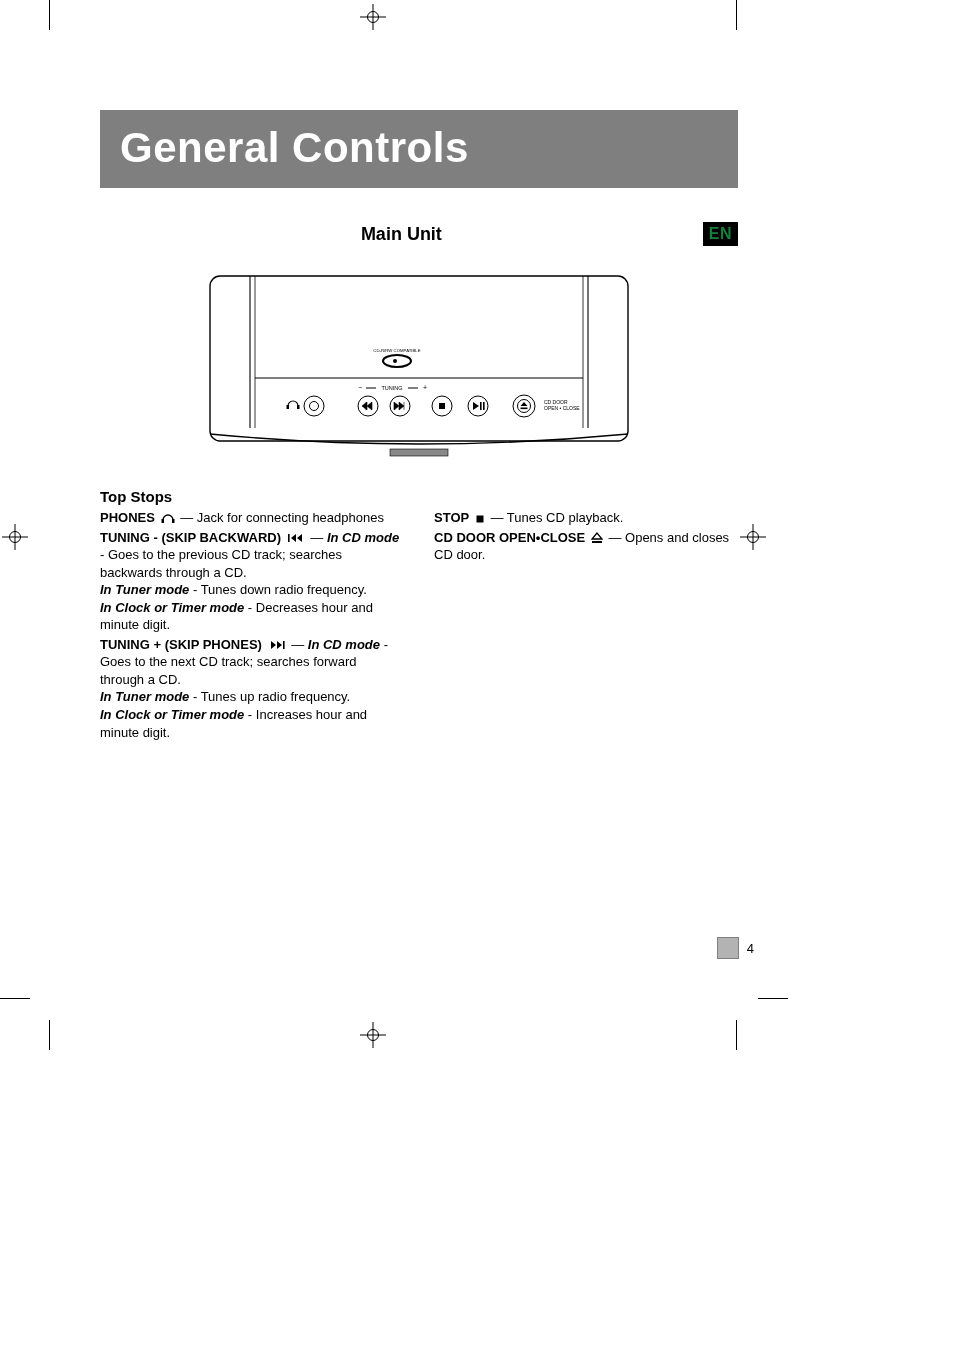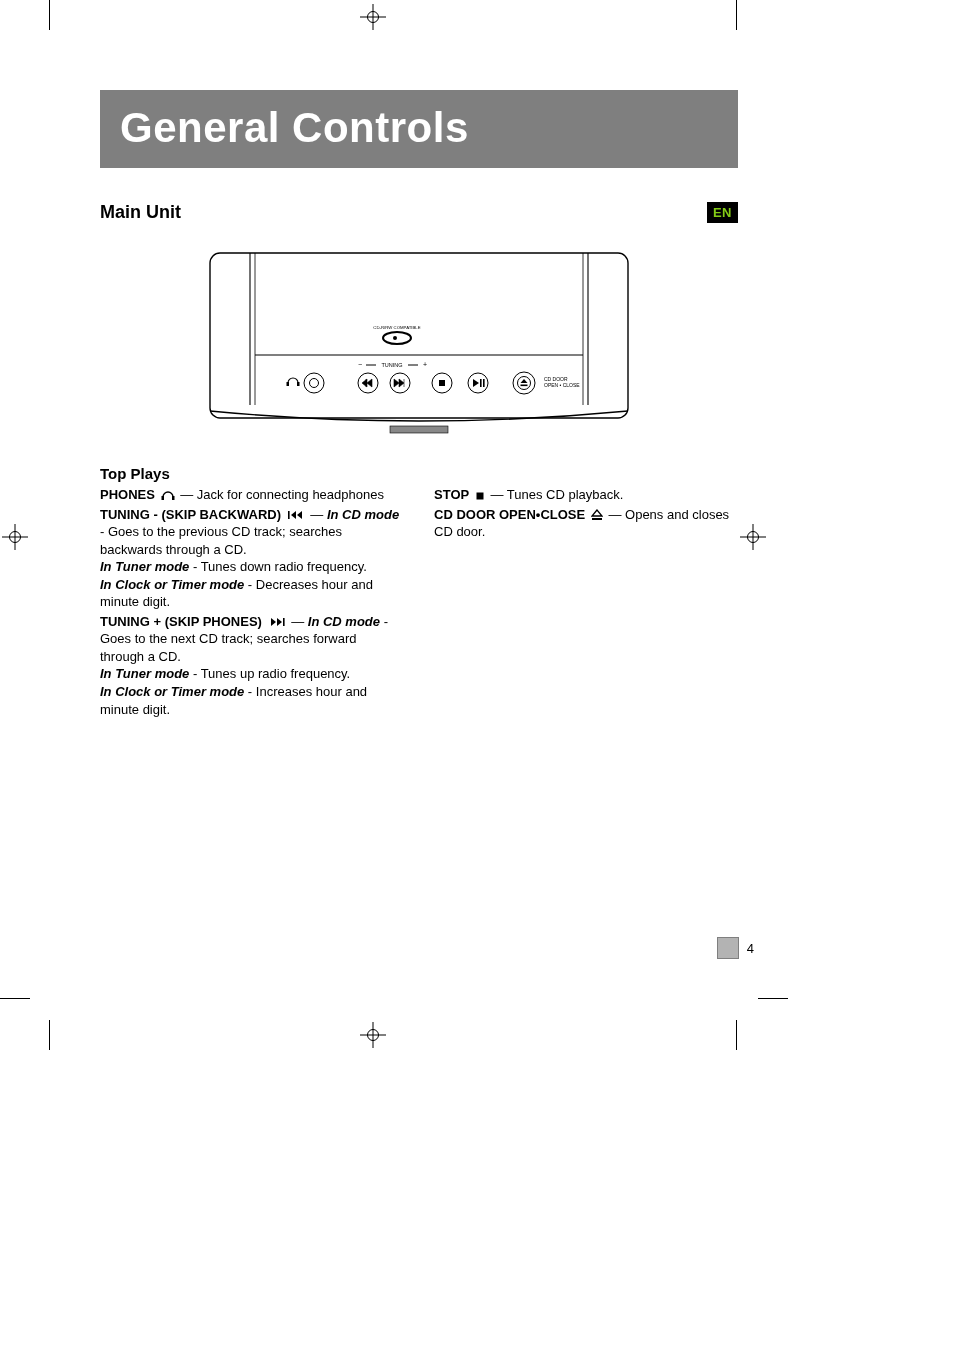--- a/index.html
+++ b/index.html
@@ -34,35 +34,37 @@
     width: 638px;
   }
   .title-band {
     background: #7f7f7f;
     color: #fff;
     font-weight: 900;
     font-size: 42px;
     letter-spacing: 0.5px;
     padding: 14px 20px 16px 20px;
     font-family: Arial, sans-serif;
+    margin-top: 20px;
   }
   .section-row {
     display: flex;
     align-items: center;
     margin-top: 34px;
   }
   .section-title {
     font-weight: 700;
     font-size: 18px;
     flex: 1;
+    text-align: center;
   }
   .lang-badge {
     background: #000;
-    color: #84cc16;
-    font-size: 13px;
+    color: #15803d;
+    font-size: 16px;
     font-weight: 700;
     padding: 3px 6px;
     letter-spacing: 0.5px;
   }
   .device-illus {
     margin: 22px auto 20px auto;
     display: block;
   }
   .subheading {
     font-weight: 700;
@@ -183,21 +185,21 @@
       <circle cx="324" cy="138" r="6.5" fill="none" stroke="#000"></circle>
       <path d="M324 134 l-3.5 4 h7 z" fill="#000"></path>
       <rect x="320.5" y="139.5" width="7" height="1.6" fill="#000"></rect>
     </g>
     <text x="344" y="136" font-size="5">CD DOOR</text>
     <text x="344" y="142" font-size="5">OPEN • CLOSE</text>
 
     <rect x="190" y="181" width="58" height="7" fill="#888" stroke="#000" stroke-width="0.6"></rect>
   </svg>
 
-  <div class="subheading">Top Plays</div>
+  <div class="subheading">Top Stops</div>
 
   <div class="columns">
     <div class="col" id="left-col">
         <div class="entry"><span class="label">PHONES</span> <span><svg class="icon-inline" width="14" height="12" viewBox="0 0 14 12">
               <path d="M2 7 a5 5 0 0 1 10 0" fill="none" stroke="#000" stroke-width="1.3"></path>
               <rect x="0.5" y="6" width="2.5" height="4" fill="#000"></rect>
               <rect x="11" y="6" width="2.5" height="4" fill="#000"></rect>
             </svg></span> <span>— Jack for connecting headphones</span></div>
         <div class="entry"><span class="label">TUNING - (SKIP BACKWARD)</span> <span><svg class="icon-inline" width="18" height="10" viewBox="0 0 18 10">
               <rect x="1" y="1" width="1.6" height="8" fill="#000"></rect>

